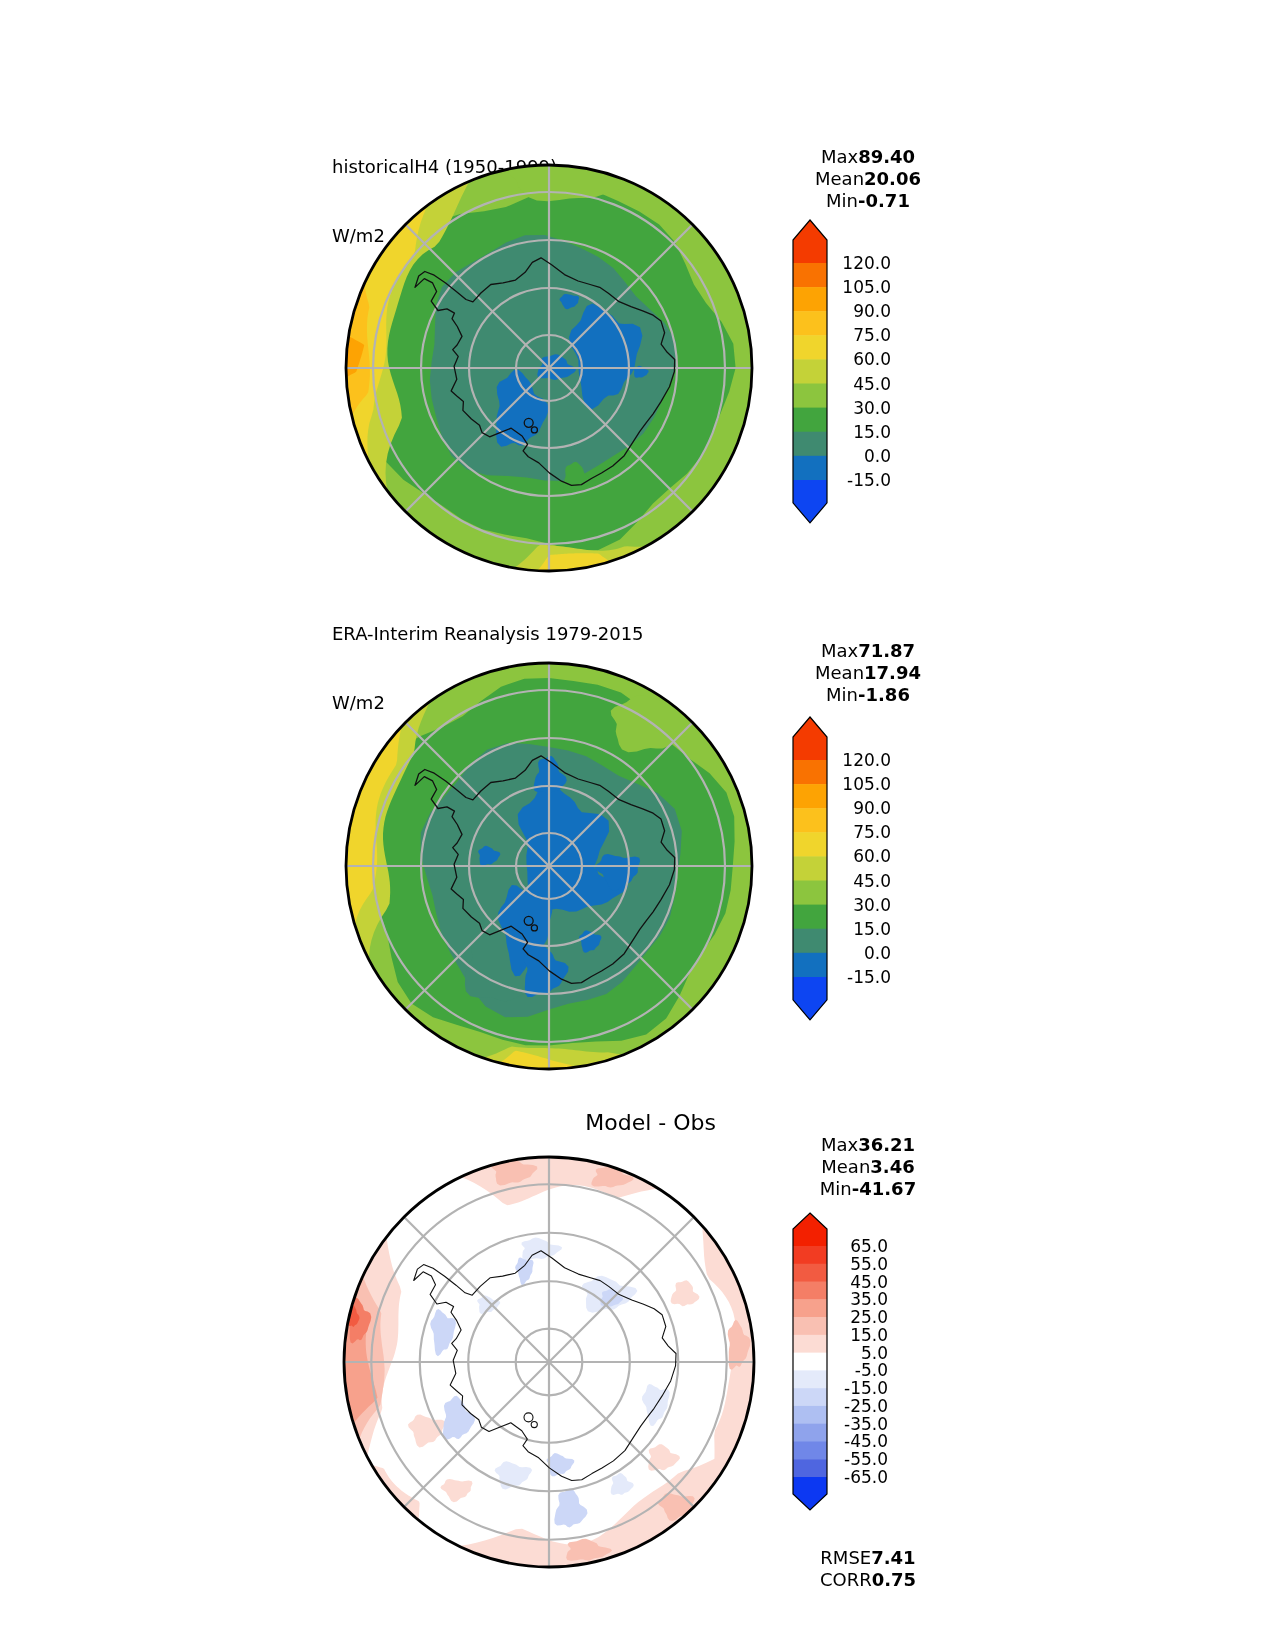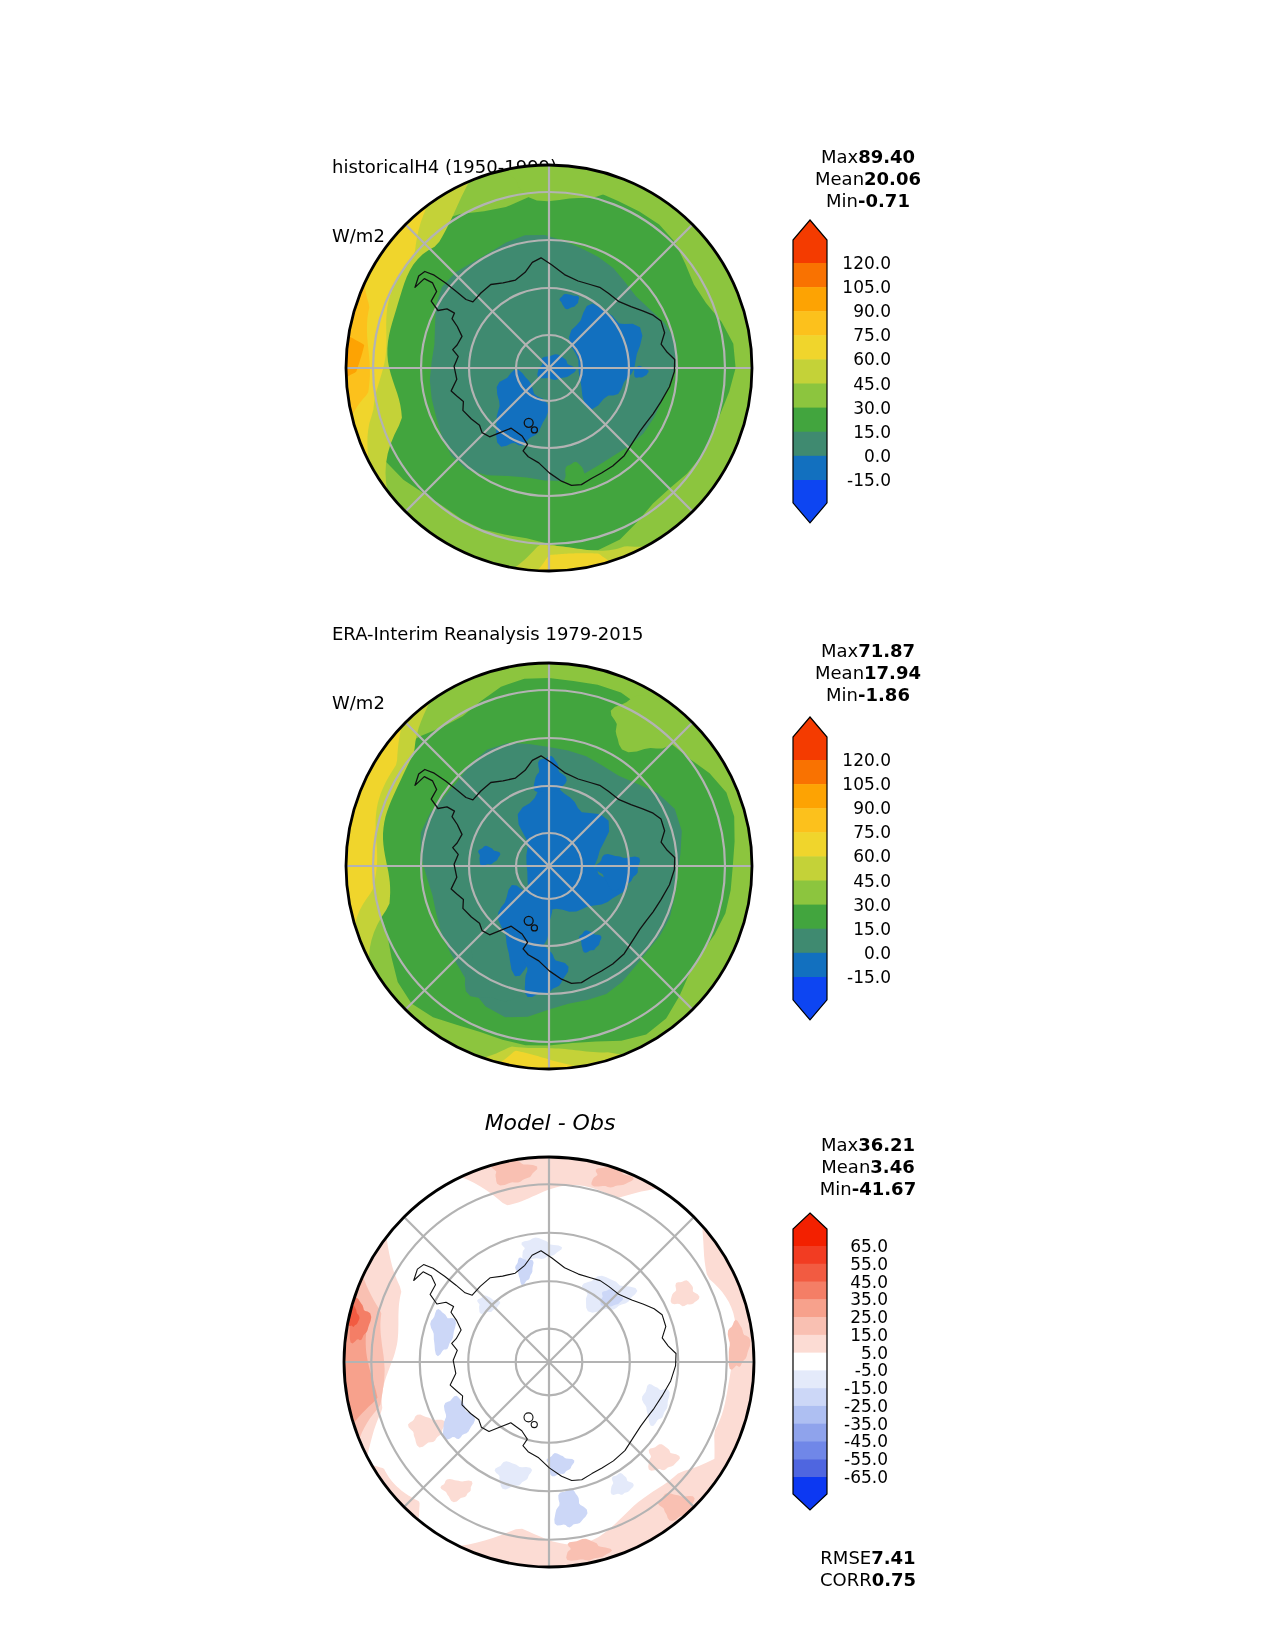--- a/index.html
+++ b/index.html
@@ -1,21 +1,21 @@
 <!DOCTYPE html>
 <html><head>
 <meta charset="utf-8">
 <style>
   html,body{margin:0;padding:0;background:#ffffff;}
   .page{position:relative;width:1275px;height:1650px;background:#ffffff;overflow:hidden;
         font-family:"DejaVu Sans","Liberation Sans",sans-serif;color:#000;}
   .main-title{position:absolute;left:260px;top:40px;width:600px;text-align:center;
               font-size:35px;letter-spacing:0px;}
   .panel-label{position:absolute;left:332px;font-size:18px;line-height:23px;white-space:pre;}
-  .diff-title{position:absolute;left:400px;width:300px;text-align:center;font-size:22px;font-style:italic;}
+  .diff-title{position:absolute;left:416px;width:300px;text-align:right;font-size:22px;}
   .stats{position:absolute;left:793px;width:126px;font-size:18px;line-height:22px;}
   .stats .row{display:flex;justify-content:center;margin-left:24px;}
   .stats .val{text-align:right;font-weight:bold;}
   svg{position:absolute;display:block;}
   text{font-family:"DejaVu Sans","Liberation Sans",sans-serif;}
 </style>
 </head>
 <body>
 
 <div class="page">

